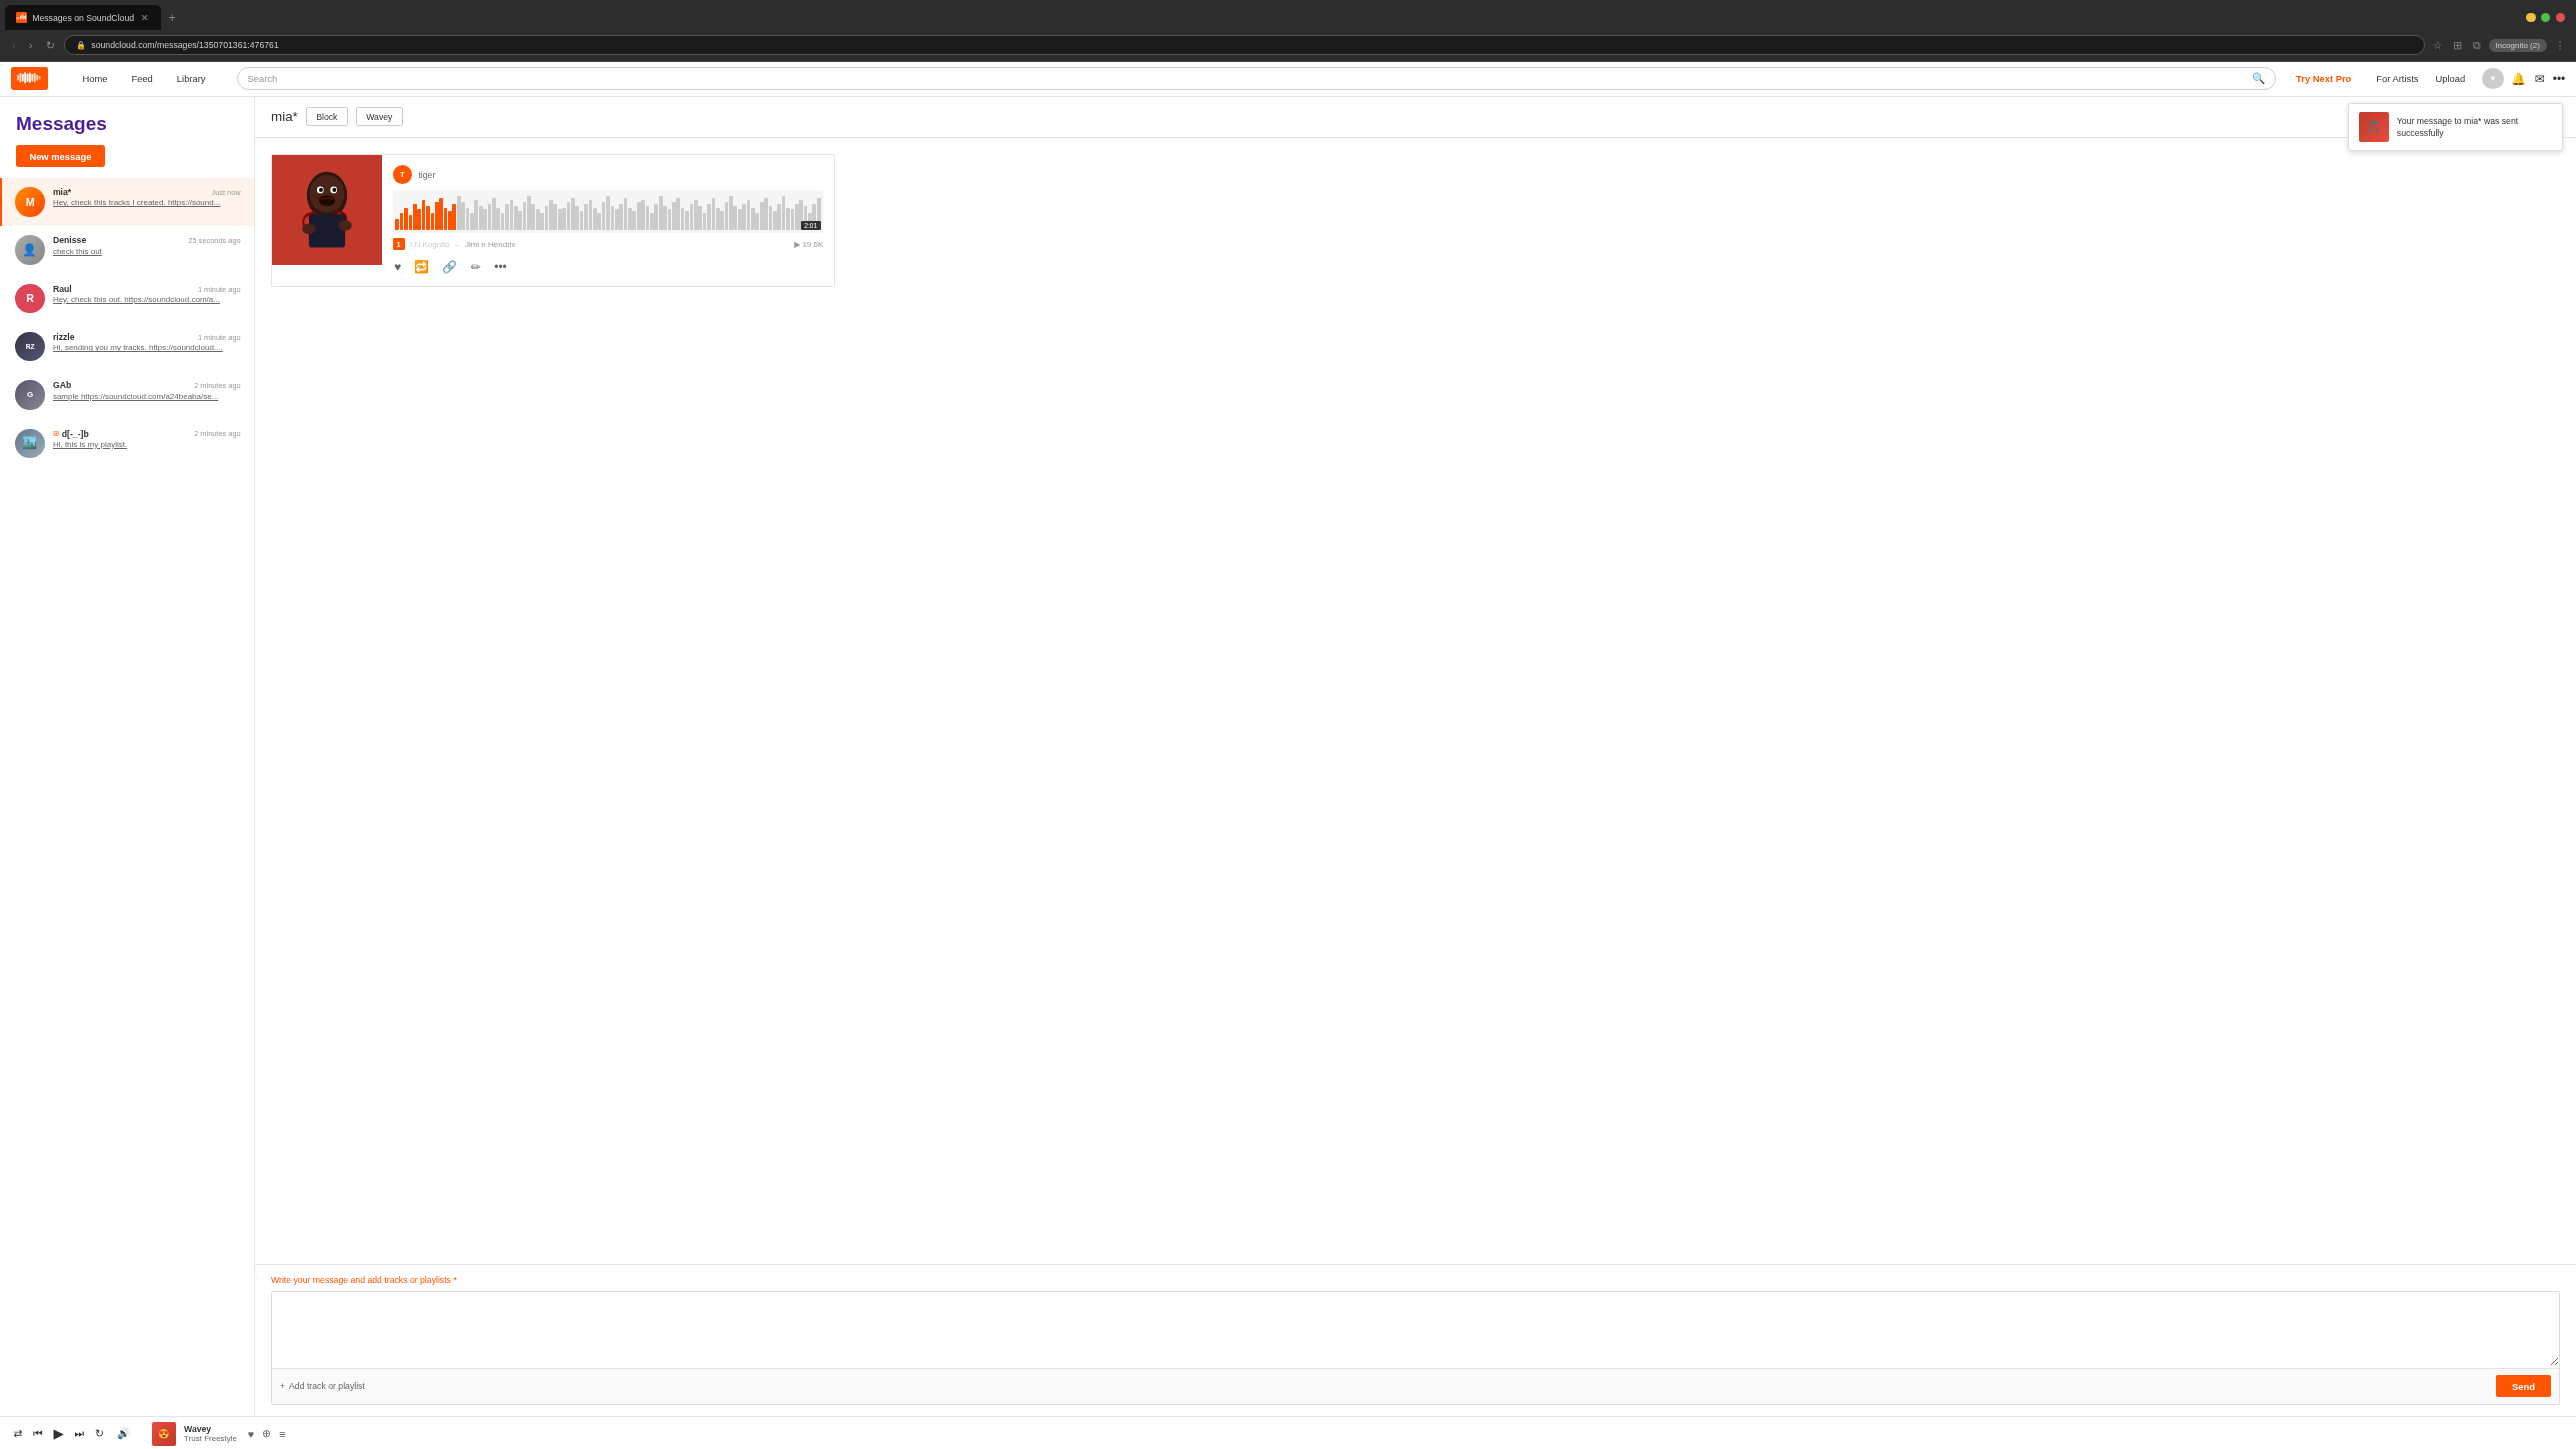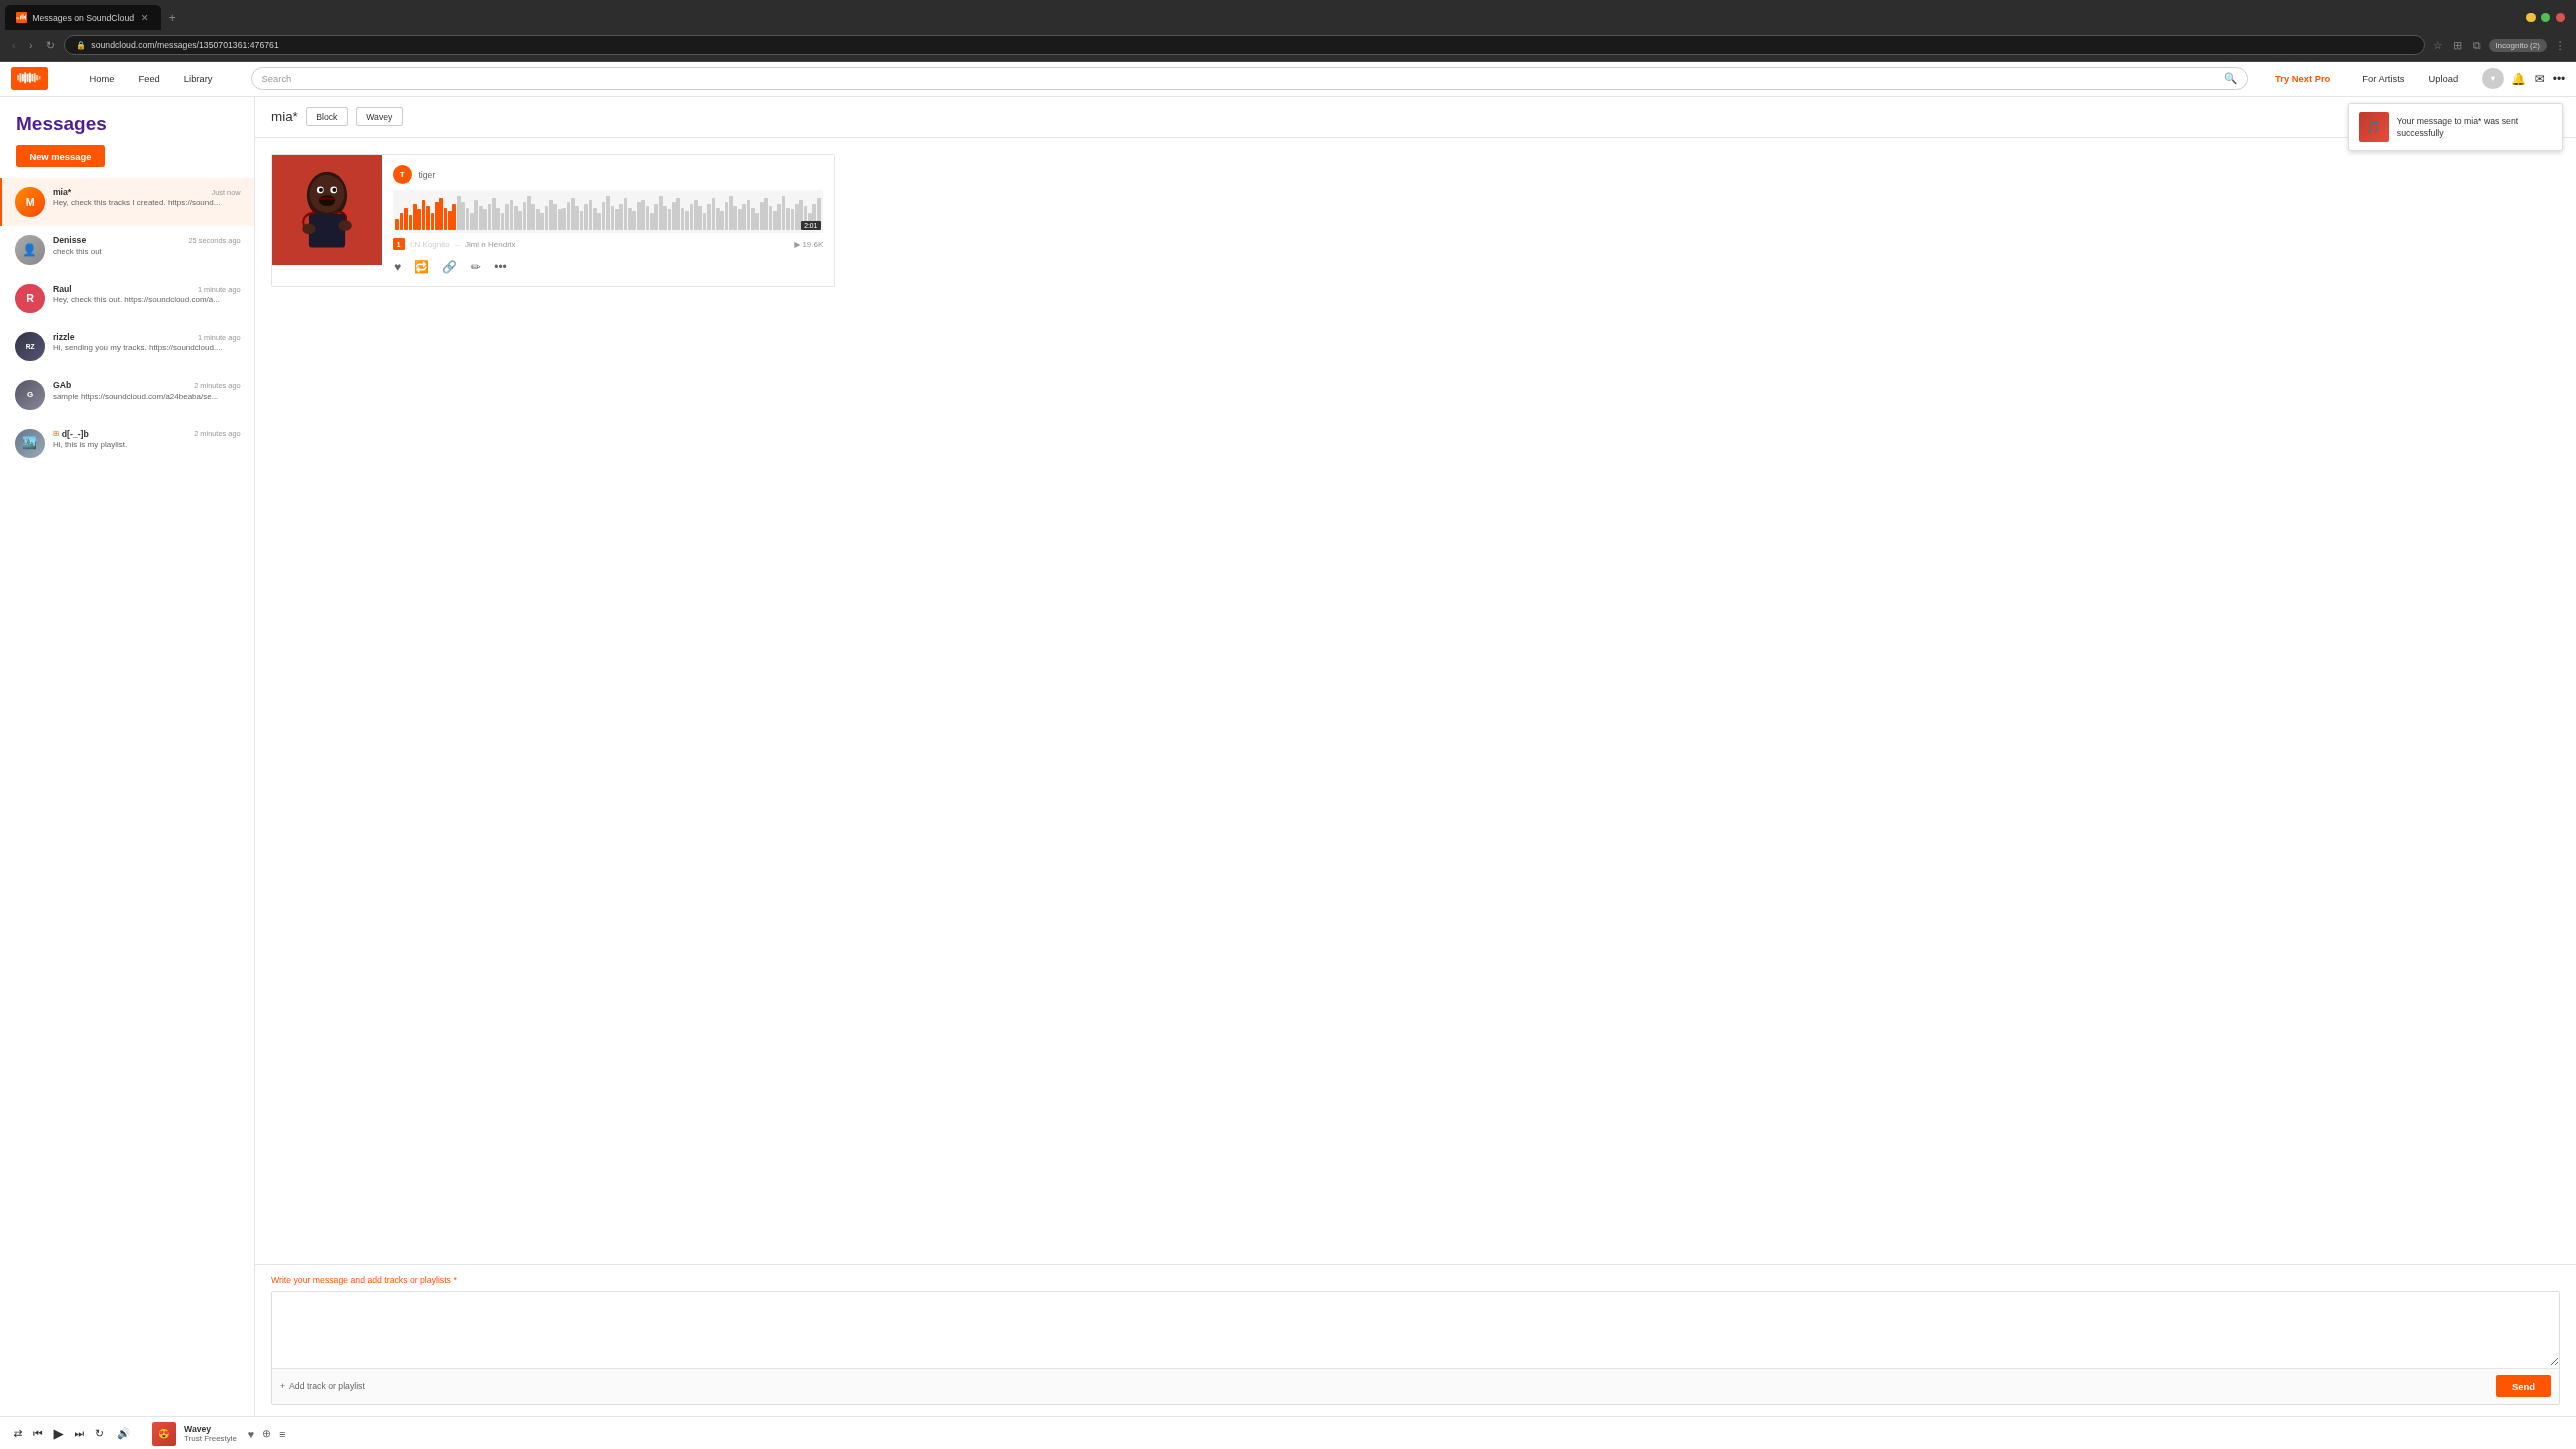--- a/index.html
+++ b/index.html
@@ -26,21 +26,21 @@
     .address-bar { flex: 1; background: #1a1a1a; border: 0.7px solid #555; border-radius: 13.4px; padding: 4px 10.7px; color: #ccc; font-size: 8.7px; display: flex; align-items: center; gap: 5.4px; }
     .address-url { color: #ccc; font-size: 8.7px; }
     .toolbar-icons { display: flex; align-items: center; gap: 5.4px; color: #888; }
     .toolbar-icon { font-size: 10.7px; cursor: pointer; padding: 2.7px; border-radius: 2.7px; }
     .incognito-badge { background: #555; border-radius: 8px; padding: 2px 6.7px; font-size: 8px; color: #ccc; cursor: pointer; }
 
     
     .sc-app { background: #fff; color: #333; height: calc(100vh - 60px); display: flex; flex-direction: column; }
 
     
-    .sc-nav { background: #fff; border-bottom: 0.7px solid #e5e5e5; display: flex; align-items: center; padding: 0 10.7px; height: 35px; gap: 16px; flex-shrink: 0; }
+    .sc-nav { background: #fff; border-bottom: 0.7px solid #e5e5e5; display: flex; align-items: center; padding: 0 10.7px; height: 35px; gap: 9px; flex-shrink: 0; }
     .sc-logo { background: #f50; border-radius: 2.7px; padding: 4px 6.7px; margin-right: 13.4px; cursor: pointer; }
     .sc-logo svg { width: 24px; height: 13.4px; fill: #fff; }
     .nav-links { display: flex; align-items: center; gap: 0; }
     .nav-link { padding: 0 12px; height: 35px; display: flex; align-items: center; color: #333; text-decoration: none; font-size: 9.4px; cursor: pointer; border-bottom: 1.3px solid transparent; }
     .sc-search { flex: 1; margin: 0 10.7px; }
     .sc-search-inner { display: flex; align-items: center; border: 0.7px solid #ccc; border-radius: 13.4px; padding: 4px 9.4px; gap: 5.4px; background: #fff; }
     .sc-search-inner input { border: none; outline: none; font-size: 9.4px; width: 100%; color: #333; }
     .sc-search-inner input::placeholder { color: #999; }
     .try-pro { color: #f50; font-weight: 600; font-size: 9.4px; cursor: pointer; white-space: nowrap; margin-right: 16px; }
     .for-artists { color: #333; font-size: 9.4px; cursor: pointer; margin-right: 8px; }
@@ -59,21 +59,21 @@
     .new-message-btn { background: #f50; color: #fff; border: none; border-radius: 2.7px; padding: 5.4px 13.4px; font-size: 9.4px; font-weight: 600; cursor: pointer; }
 
     .conversation-list { flex: 1; }
     .conversation-item { display: flex; align-items: flex-start; padding: 9.4px 13.4px; cursor: pointer; border-left: 2px solid transparent; gap: 8px; }
     .conversation-item.active { background: #fff3ec; border-left-color: #f50; }
     .conv-avatar { width: 29.5px; height: 29.5px; border-radius: 50%; background: #ccc; flex-shrink: 0; overflow: hidden; position: relative; }
     .conv-info { flex: 1; min-width: 0; }
     .conv-name-row { display: flex; justify-content: space-between; align-items: baseline; }
     .conv-name { font-weight: 600; font-size: 8.7px; color: #333; }
     .conv-time { font-size: 7.4px; color: #999; }
-    .conv-preview { font-size: 8px; color: #666; white-space: nowrap; overflow: hidden; text-overflow: ellipsis; margin-top: 1.3px; }
+    .conv-preview { font-size: 8px; color: #666; white-space: nowrap; overflow: hidden; text-overflow: ellipsis; margin-top: 1.3px; text-decoration: underline; }
 
     
     .avatar-mia { background: linear-gradient(135deg, #ff8c00, #ff4500); }
     .avatar-denisse { background: #8b8b8b; }
     .avatar-raul { background: #d45; }
     .avatar-rizzle { background: #456; }
     .avatar-gab { background: #567; }
     .avatar-d { background: #678; }
     .avatar-letter { color: #fff; font-size: 10.7px; font-weight: 600; display: flex; align-items: center; justify-content: center; width: 100%; height: 100%; }
 

